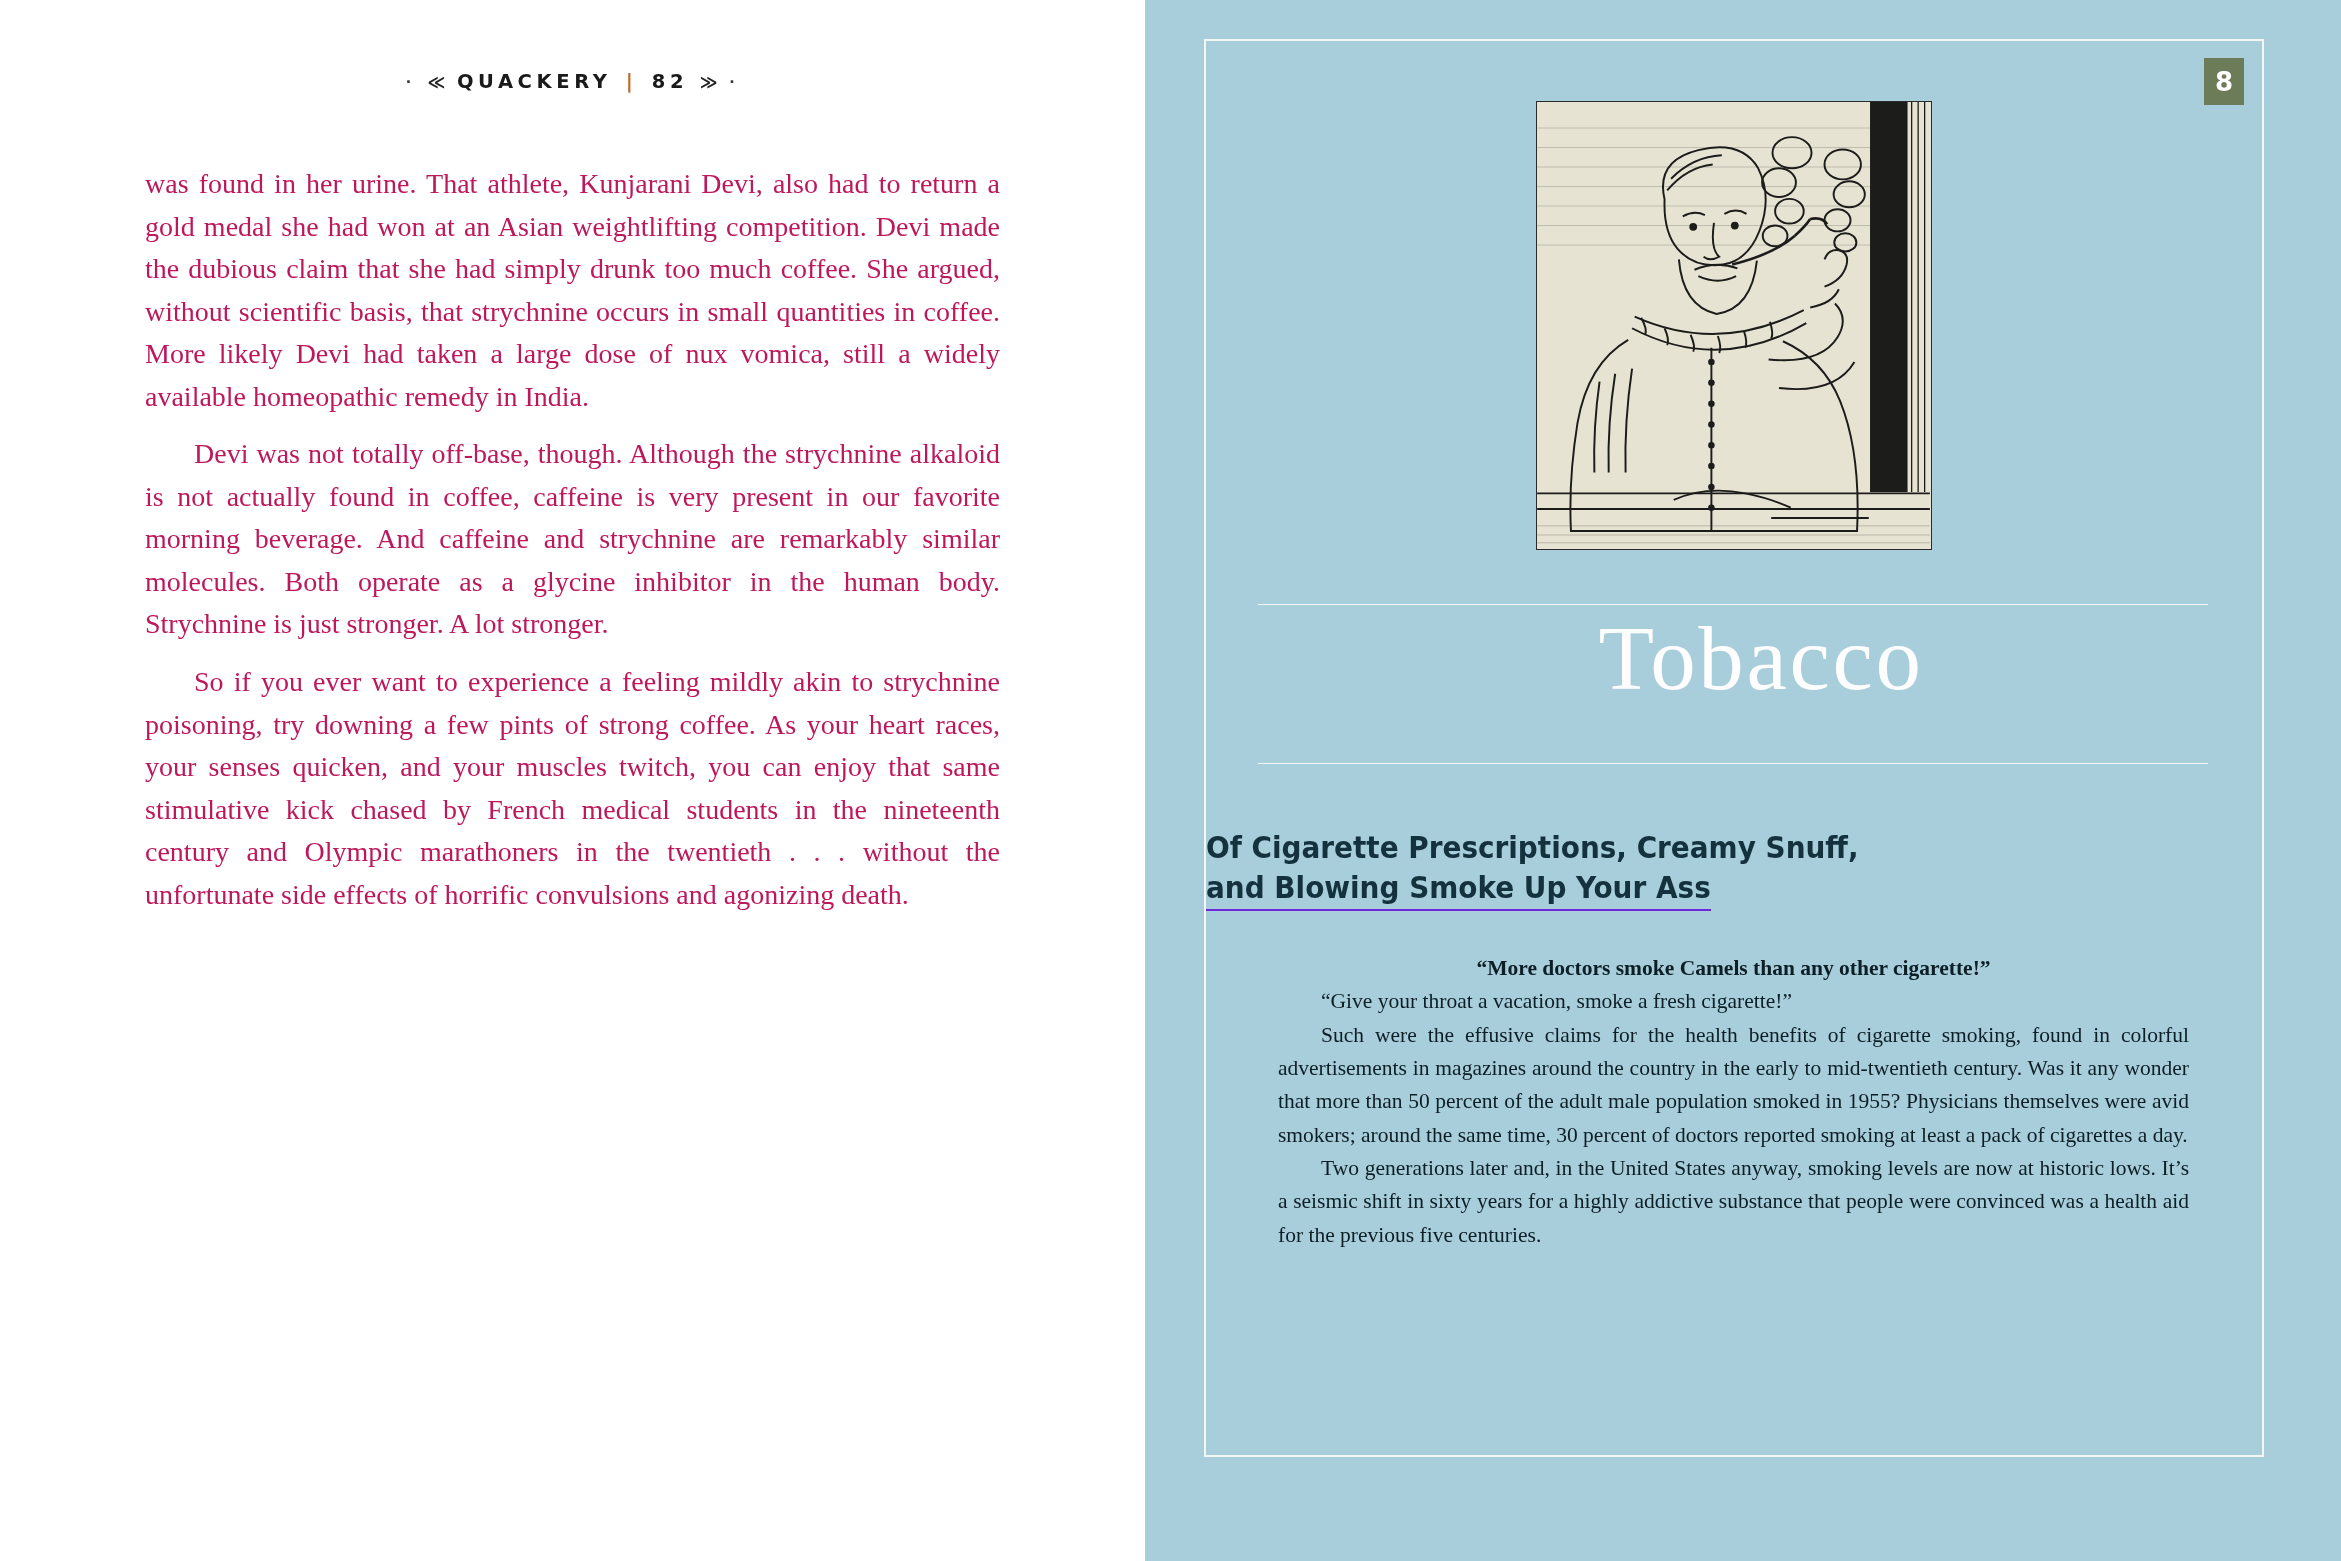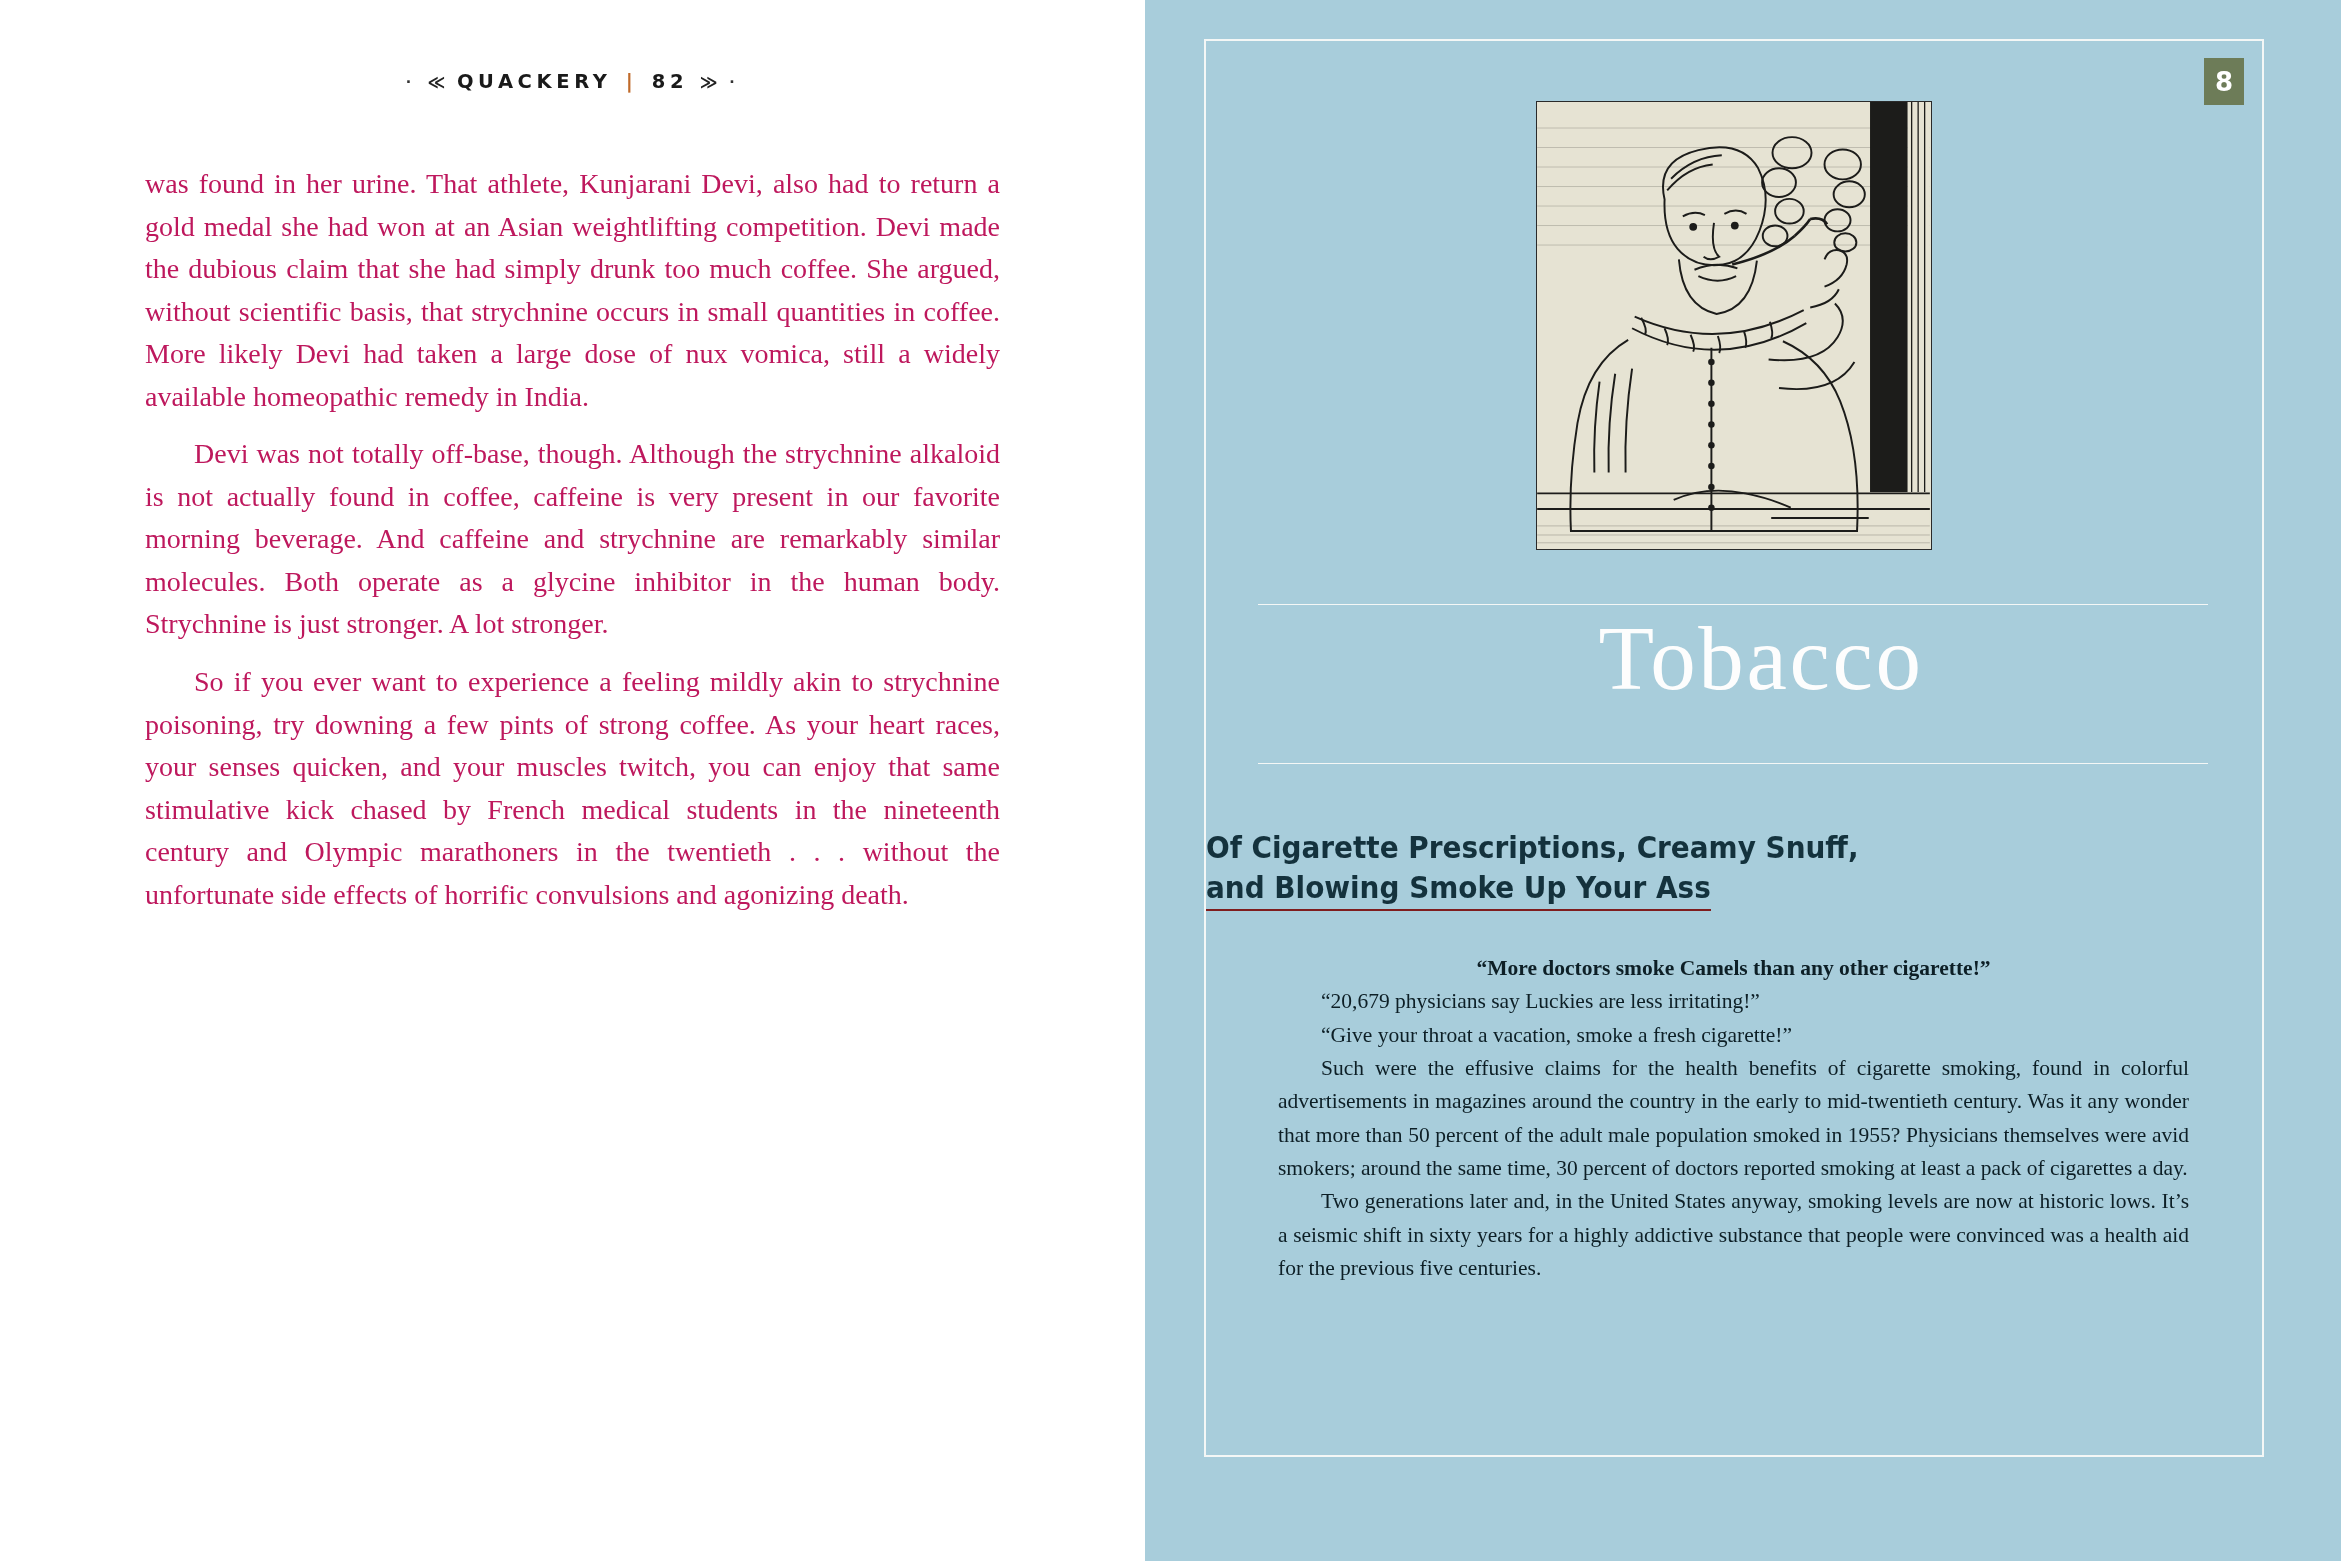--- a/index.html
+++ b/index.html
@@ -150,21 +150,21 @@
     width: 100%;
     text-align: left;
     font-family: "DejaVu Sans Condensed", "Liberation Sans Narrow", "Liberation Sans", sans-serif;
     font-size: 31px;
     font-weight: 700;
     line-height: 1.28;
     color: #14323d;
   }
   .chapter-sub .l2 {
     display: inline-block;
-    border-bottom: 2px solid #7f1d1d;
+    border-bottom: 2px solid #6d28d9;
     padding-bottom: 1.3px;
   }
 
   .right-body {
     position: absolute;
     left: 72px;
     top: 911px;
     width: 911px;
   }
   .right-body p {
@@ -331,21 +331,20 @@
 
       <div class="rule rule-bottom"></div>
 
       <div class="chapter-sub">
         <span>Of Cigarette Prescriptions, Creamy Snuff,</span><br>
         <span class="l2">and Blowing Smoke Up Your Ass</span>
       </div>
 
       <div class="right-body">
         <p class="lead">“More doctors smoke Camels than any other cigarette!”</p>
-        <p class="quote">“20,679 physicians say Luckies are less irritating!”</p>
         <p class="quote">“Give your throat a vacation, smoke a fresh cigarette!”</p>
         <p class="para">Such were the effusive claims for the health benefits of cigarette smoking, found in colorful advertisements in magazines around the country in the early to mid-twentieth century. Was it any wonder that more than 50 percent of the adult male population smoked in 1955? Physicians themselves were avid smokers; around the same time, 30 percent of doctors reported smoking at least a pack of cigarettes a day.</p>
         <p class="para">Two generations later and, in the United States anyway, smoking levels are now at historic lows. It’s a seismic shift in sixty years for a highly addictive substance that people were convinced was a health aid for the previous five centuries.</p>
       </div>
 
     </div>
   </div>
 
 </div>
 

